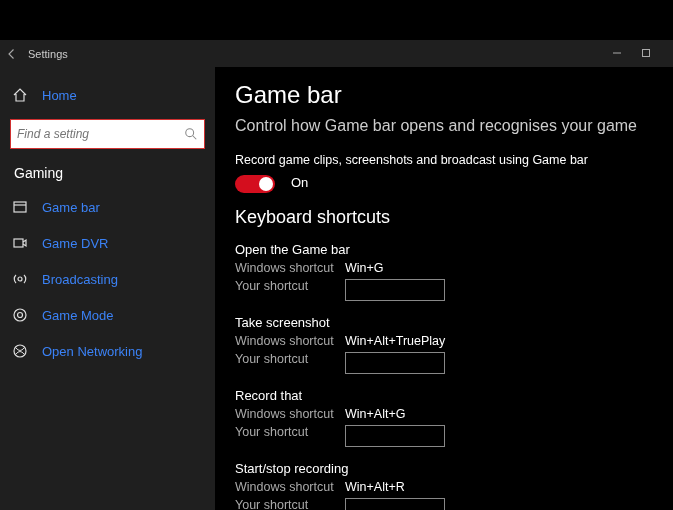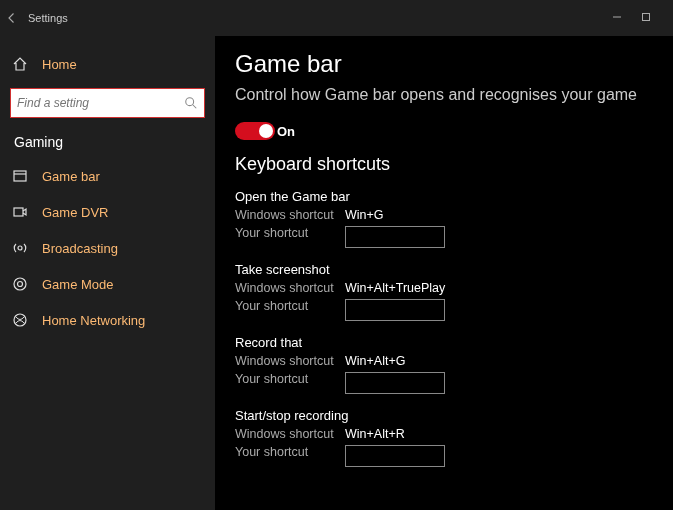--- a/index.html
+++ b/index.html
@@ -8,27 +8,28 @@
   height: 510px;
   background: #000;
   color: #fff;
   font-family: "Segoe UI", sans-serif;
   font-size: 13px;
   overflow: hidden;
   display: flex;
   flex-direction: column;
 }
 .titlebar {
-  height: 36px;
+  height: 27px;
   display: flex;
   align-items: center;
   background: #1f1f1f;
   padding: 0 6px;
   color: #ccc;
   font-size: 11px;
+  margin-top: 40px;
 }
 .titlebar .back {
   margin-right: 10px;
   color: #aaa;
 }
 .titlebar .spacer { flex: 1; }
 .win-controls span {
   display: inline-block;
   width: 26px;
   text-align: center;
@@ -43,21 +44,21 @@
   width: 215px;
   background: #1f1f1f;
   padding: 10px 0 0 0;
   overflow-y: auto;
 }
 .nav-item {
   display: flex;
   align-items: center;
   height: 36px;
   padding: 0 12px;
-  color: #fdba74;
+  color: #3b82f6;
   font-size: 13px;
   gap: 14px;
   cursor: pointer;
 }
 .nav-icon {
   width: 16px;
   height: 16px;
   display: inline-flex;
   align-items: center;
   justify-content: center;
@@ -105,24 +106,22 @@
   color: #ccc;
   font-size: 16px;
   margin-bottom: 18px;
 }
 .subtext2 {
   font-size: 12.5px;
   margin-bottom: 8px;
 }
 .toggle-row {
   display: flex;
-  align-items: center;
-  gap: 2px;
+  gap: 16px;
   margin-bottom: 14px;
-  font-weight: bold;
 }
 .toggle {
   width: 40px;
   height: 18px;
   border-radius: 12px;
   background: #d40e1e;
   position: relative;
 }
 .toggle .knob {
   position: absolute;
@@ -279,28 +278,29 @@
       </span>
       <span>Game Mode</span>
     </div>
     <div class="nav-item">
       <span class="nav-icon">
         <svg width="16" height="16" viewBox="0 0 16 16">
             <circle cx="8" cy="8" r="6" stroke="#ddd" stroke-width="1.2" fill="none"></circle>
             <path d="M4 5 Q8 10 12 5 M4 11 Q8 6 12 11" stroke="#ddd" stroke-width="1" fill="none"></path>
           </svg>
       </span>
-      <span>Home Networking</span>
+      <span>Open Networking</span>
     </div>
   </div>
 
   <div class="content">
     <h1 class="page-title">Game bar</h1>
     <div class="subtext">Control how Game bar opens and recognises your game</div>
 
+    <div class="subtext2">Record game clips, screenshots and broadcast using Game bar</div>
     <div class="toggle-row">
       <div class="toggle">
           <div class="knob"></div>
         </div>
       <span>On</span>
     </div>
 
 
     <h2 class="section-title">Keyboard shortcuts</h2>
 

